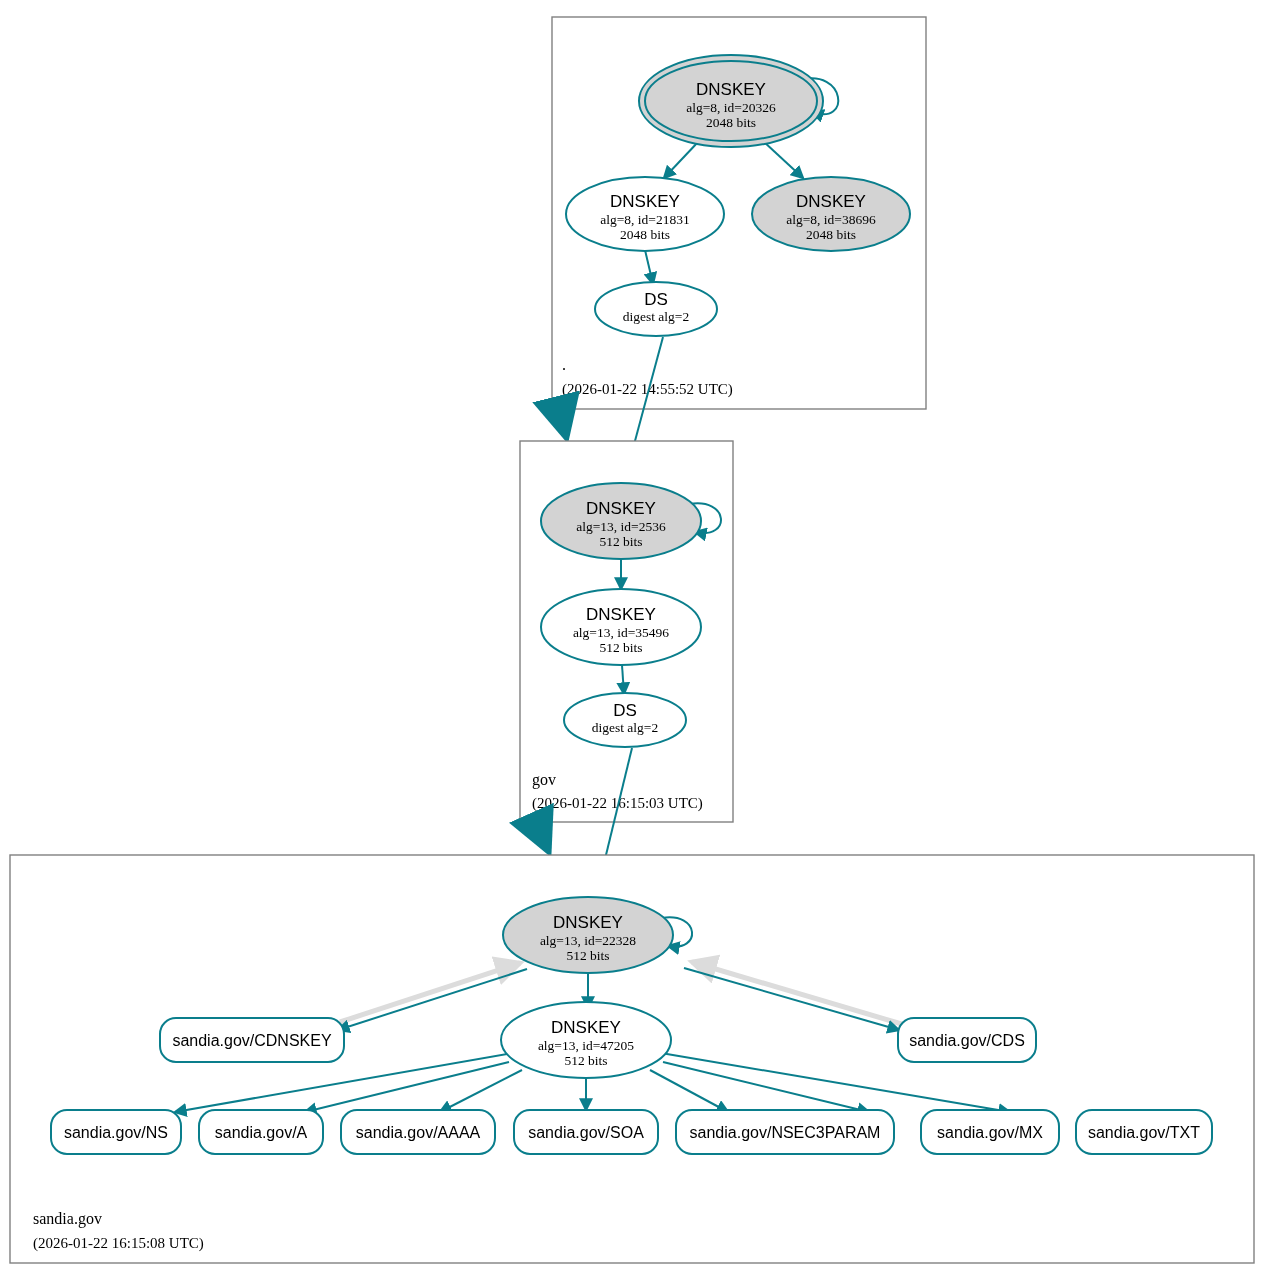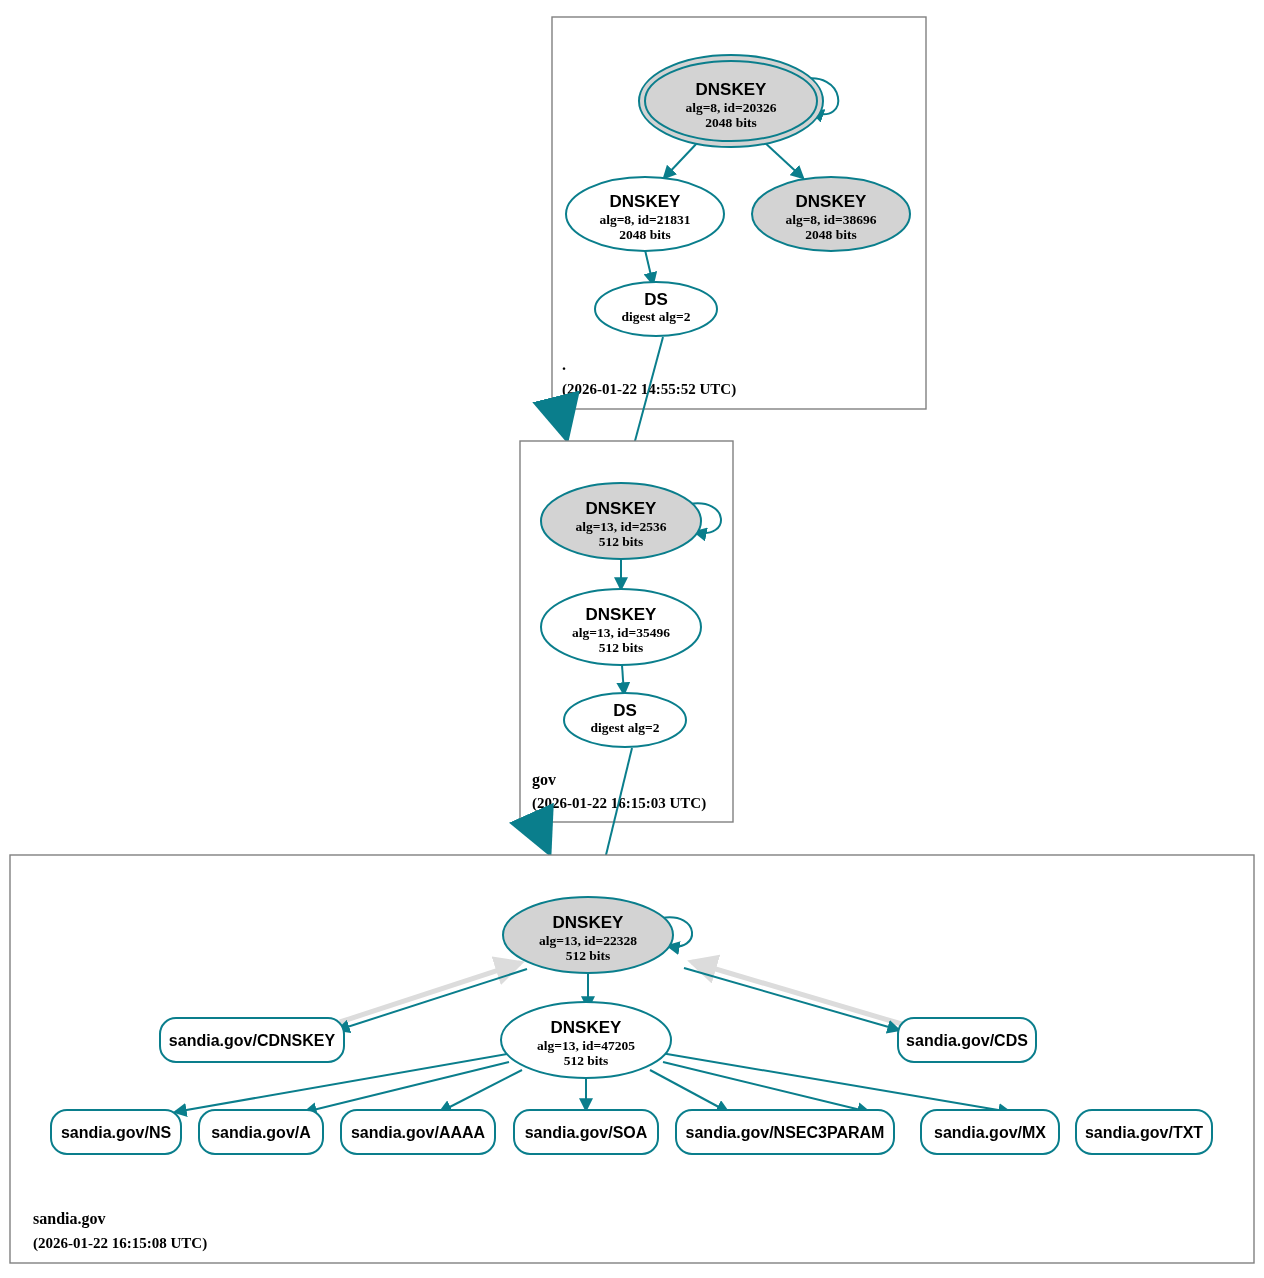--- a/index.html
+++ b/index.html
@@ -10,21 +10,20 @@
   body {
     width: 1264px;
     height: 1278px;
     font-family: "Liberation Sans", sans-serif;
     overflow: hidden;
   }
   #diagram-root {
     position: relative;
     width: 1264px;
     height: 1278px;
-    font-weight: bold;
   }
   svg#dnssec-graph {
     display: block;
     width: 1264px;
     height: 1278px;
   }
   .zone-box {
     fill: #ffffff;
     stroke: #808080;
     stroke-width: 1.4;

